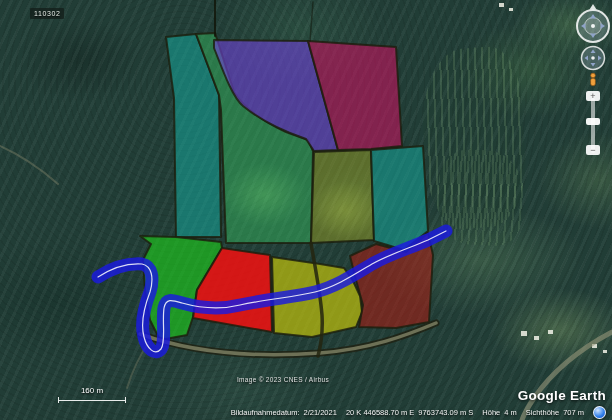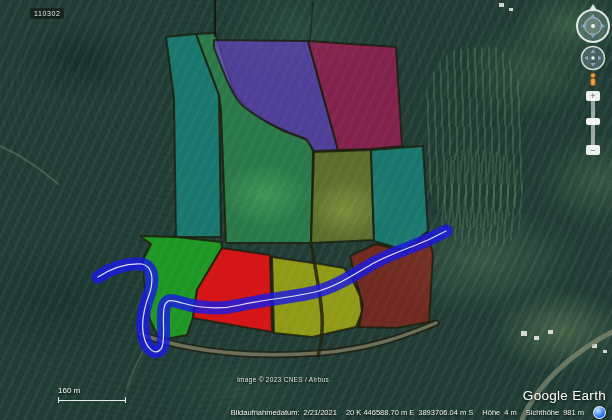--- a/index.html
+++ b/index.html
@@ -45,30 +45,30 @@
   
   #placemark-badge{
     position:absolute;left:30px;top:8px;z-index:3;
     background:rgba(18,28,24,.72);color:#e8efe9;
     font-size:7px;letter-spacing:.6px;line-height:1;
     padding:2px 4px;border-radius:1px;
     text-shadow:0 1px 1px rgba(0,0,0,.9);
   }
   
   #scale-bar{position:absolute;left:58px;top:386px;width:68px;z-index:3;color:#fff;
-    font-size:8px;text-shadow:0 1px 2px rgba(0,0,0,.95);}
+    font-size:8px;text-align:center;text-shadow:0 1px 2px rgba(0,0,0,.95);}
   #scale-line{margin-top:2px;height:6px;border-left:1px solid rgba(255,255,255,.9);
     border-right:1px solid rgba(255,255,255,.9);position:relative;}
   #scale-line::after{content:"";position:absolute;left:0;right:0;top:3px;border-top:1px solid rgba(255,255,255,.9);}
   
   #attribution{position:absolute;left:237px;top:376px;z-index:3;color:rgba(255,255,255,.85);
     font-size:6.5px;letter-spacing:.3px;text-shadow:0 1px 2px rgba(0,0,0,.9);}
   
   #ge-logo{position:absolute;right:6px;bottom:17px;z-index:3;color:#fff;
-    font-size:13.5px;font-weight:400;letter-spacing:.3px;text-shadow:0 1px 3px rgba(0,0,0,.8);}
+    font-size:13.5px;font-weight:700;letter-spacing:.3px;text-shadow:0 1px 3px rgba(0,0,0,.8);}
   
   #status-bar{
     position:absolute;left:0;right:0;bottom:1px;z-index:3;height:14px;
     display:flex;justify-content:flex-end;align-items:center;gap:9px;
     padding-right:6px;font-size:7.5px;color:rgba(255,255,255,.95);
     text-shadow:0 1px 2px rgba(0,0,0,.95);white-space:nowrap;
   }
   .sb-group{display:flex;gap:4px;}
   #status-globe{
     width:11px;height:11px;border-radius:50%;flex:0 0 auto;
@@ -130,29 +130,29 @@
 
   <div id="ge-logo">Google Earth</div>
 
   <div id="status-bar">
     <span class="sb-group">
       <span>Bildaufnahmedatum:</span>
       <span>2/21/2021</span>
     </span>
     <span class="sb-group">
       <span>20 K 446588.70 m E</span>
-      <span>3893706.04 m S</span>
+      <span>9763743.09 m S</span>
     </span>
     <span class="sb-group">
       <span>Höhe</span>
       <span>4 m</span>
     </span>
     <span class="sb-group">
       <span>Sichthöhe</span>
-      <span>981 m</span>
+      <span>707 m</span>
     </span>
     <span id="status-globe"></span>
   </div>
 
   <svg id="nav-controls" width="44" height="160" viewBox="0 0 44 160">
 
     <g>
       <polygon points="22,1 18.5,6.5 25.5,6.5" fill="rgba(255,255,255,.85)"></polygon>
       <circle cx="22" cy="23" r="16" fill="rgba(170,190,205,.25)" stroke="rgba(255,255,255,.85)" stroke-width="2"></circle>
       <circle cx="22" cy="23" r="8.5" fill="rgba(255,255,255,.15)" stroke="rgba(255,255,255,.55)" stroke-width="1"></circle>

